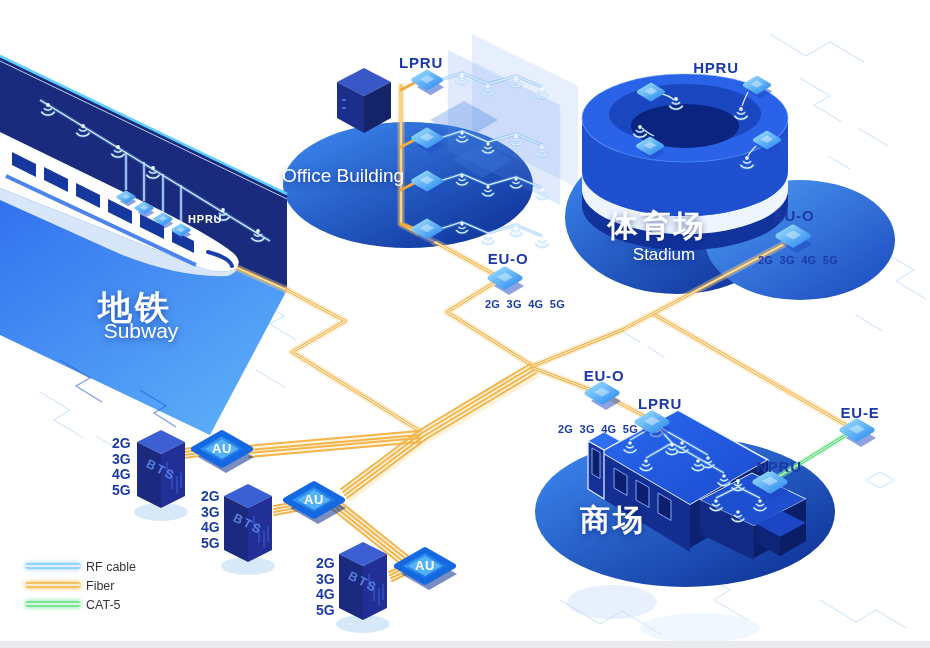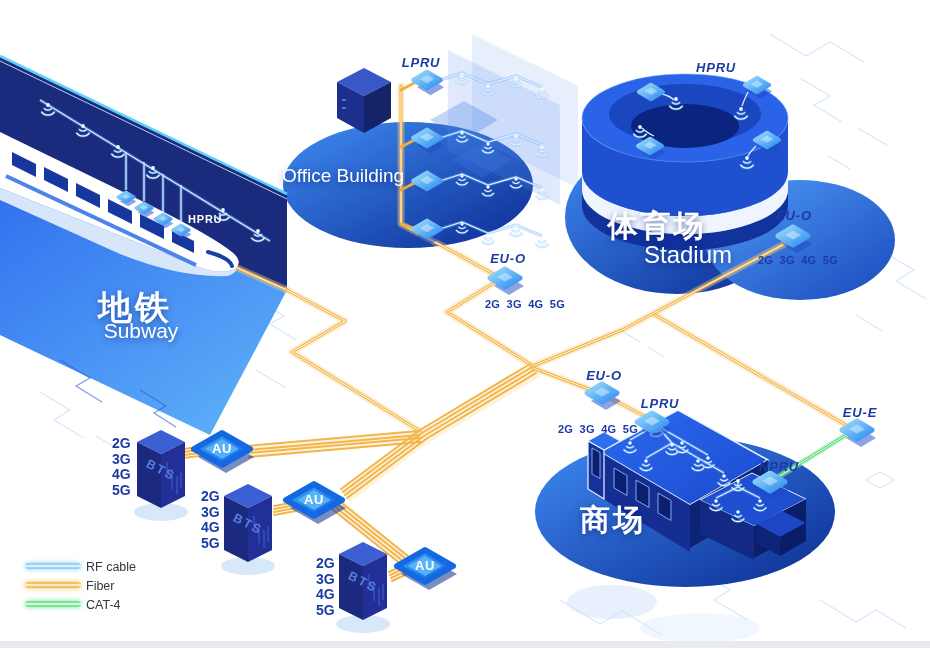--- a/index.html
+++ b/index.html
@@ -1,21 +1,21 @@
 <!DOCTYPE html>
 <html><head>
 <meta charset="utf-8">
 <style>
   html,body{margin:0;padding:0;background:#fff;}
   #stage{position:relative;width:930px;height:648px;overflow:hidden;background:#ffffff;
          font-family:"Liberation Sans","DejaVu Sans",sans-serif;}
   #stage svg{position:absolute;left:0;top:0;}
   .lab{position:absolute;white-space:nowrap;}
   .ctr{transform:translate(-50%,-50%);}
-  .unitlab{color:#1c3aa6;font-weight:bold;font-size:13px;letter-spacing:.8px;font-style:italic;}
+  .unitlab{color:#1c3aa6;font-weight:bold;font-size:15px;letter-spacing:.8px;}
   .bands{color:#1c3aa6;font-weight:bold;font-size:11px;letter-spacing:.3px;word-spacing:3px;}
   .whiteunit{color:#ffffff;font-weight:bold;font-size:11px;letter-spacing:.8px;}
   .zh{color:#fff;font-weight:bold;letter-spacing:3px;text-shadow:0 2px 6px rgba(8,25,110,.5);}
   .en{color:#fff;font-weight:normal;text-shadow:0 2px 6px rgba(8,25,110,.5);}
   .aulab{color:#fff;font-weight:bold;font-size:13px;letter-spacing:.5px;}
   .btslab{color:#5d86e8;font-weight:bold;font-size:12.5px;letter-spacing:2px;opacity:.9;
           transform:translate(-50%,-50%) rotate(27deg);}
   .btsbands{position:absolute;color:#1c3aa6;font-weight:bold;font-size:14px;line-height:15.5px;}
   .leglab{color:#35363c;font-size:12.5px;transform:translateY(-50%);}
   .legline{position:absolute;width:56px;height:6px;border-radius:3px;}
@@ -330,21 +330,21 @@
 </svg>
 
 <div class="lab zh ctr" style="left:135px;top:308px;font-size:34px;">地铁</div>
 <div class="lab en ctr" style="left:141px;top:331px;font-size:21px;">Subway</div>
 <div class="lab whiteunit" style="left:188px;top:213px;">HPRU</div>
 
 <div class="lab en ctr" style="left:343px;top:176px;font-size:19px;">Office Building</div>
 <div class="lab unitlab ctr" style="left:421px;top:62px;">LPRU</div>
 
 <div class="lab zh ctr" style="left:657px;top:226px;font-size:30px;text-align:right;">体育场</div>
-<div class="lab en ctr" style="left:664px;top:255px;font-size:24px;margin-left:24px;">Stadium</div>
+<div class="lab en ctr" style="left:664px;top:255px;font-size:17px;">Stadium</div>
 <div class="lab unitlab ctr" style="left:716px;top:67px;">HPRU</div>
 <div class="lab unitlab ctr" style="left:794px;top:215px;">EU-O</div>
 <div class="lab bands ctr" style="left:798px;top:260px;">2G 3G 4G 5G</div>
 
 <div class="lab unitlab ctr" style="left:508px;top:258px;">EU-O</div>
 <div class="lab bands ctr" style="left:525px;top:304px;">2G 3G 4G 5G</div>
 <div class="lab unitlab ctr" style="left:604px;top:375px;">EU-O</div>
 <div class="lab bands ctr" style="left:598px;top:429px;">2G 3G 4G 5G</div>
 <div class="lab unitlab ctr" style="left:860px;top:412px;">EU-E</div>
 
@@ -377,16 +377,16 @@
 <div class="lab aulab ctr" style="left:222px;top:448px;">AU</div>
 <div class="lab aulab ctr" style="left:314px;top:499px;">AU</div>
 <div class="lab aulab ctr" style="left:425px;top:565px;">AU</div>
 
 <div>
   <div class="legline leg-rf" style="left:25px;top:563px;"></div>
   <div class="lab leglab" style="left:86px;top:567px;">RF cable</div>
   <div class="legline leg-fiber" style="left:25px;top:582px;"></div>
   <div class="lab leglab" style="left:86px;top:586px;">Fiber</div>
   <div class="legline leg-cat5" style="left:25px;top:601px;"></div>
-  <div class="lab leglab" style="left:86px;top:605px;">CAT-4</div>
+  <div class="lab leglab" style="left:86px;top:605px;">CAT-5</div>
 </div>
 
 </div>
 
 </body></html>

